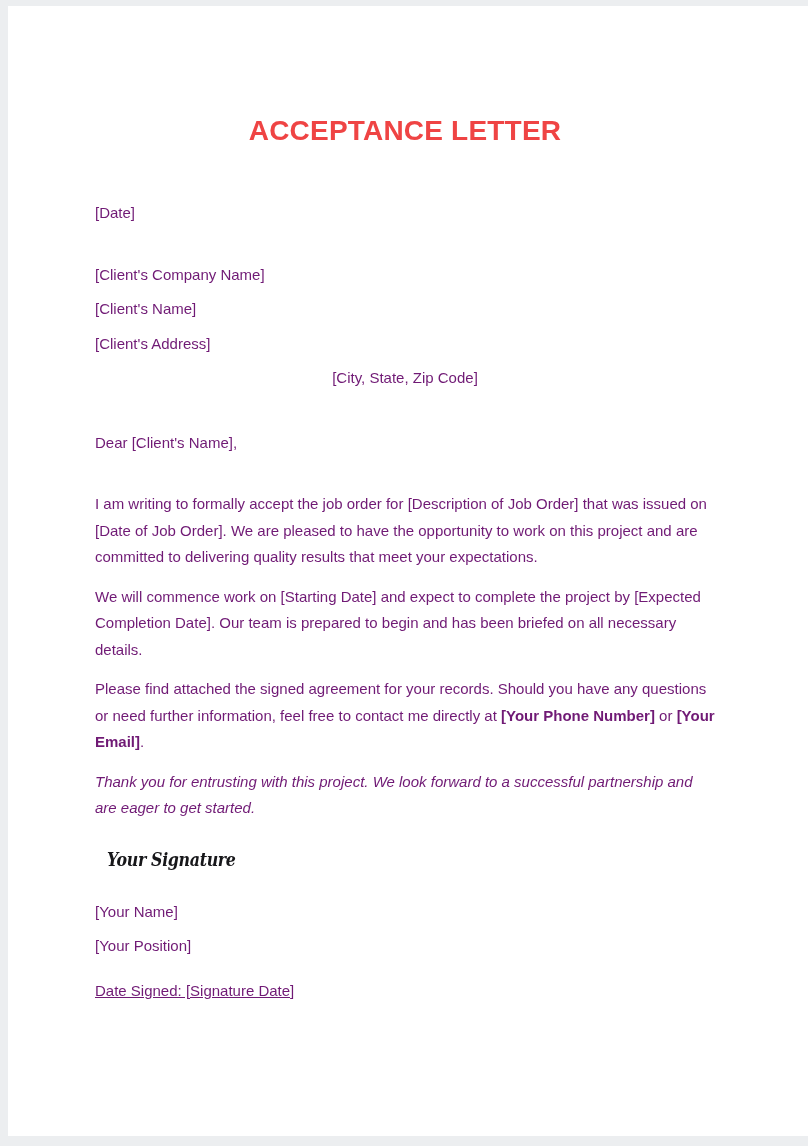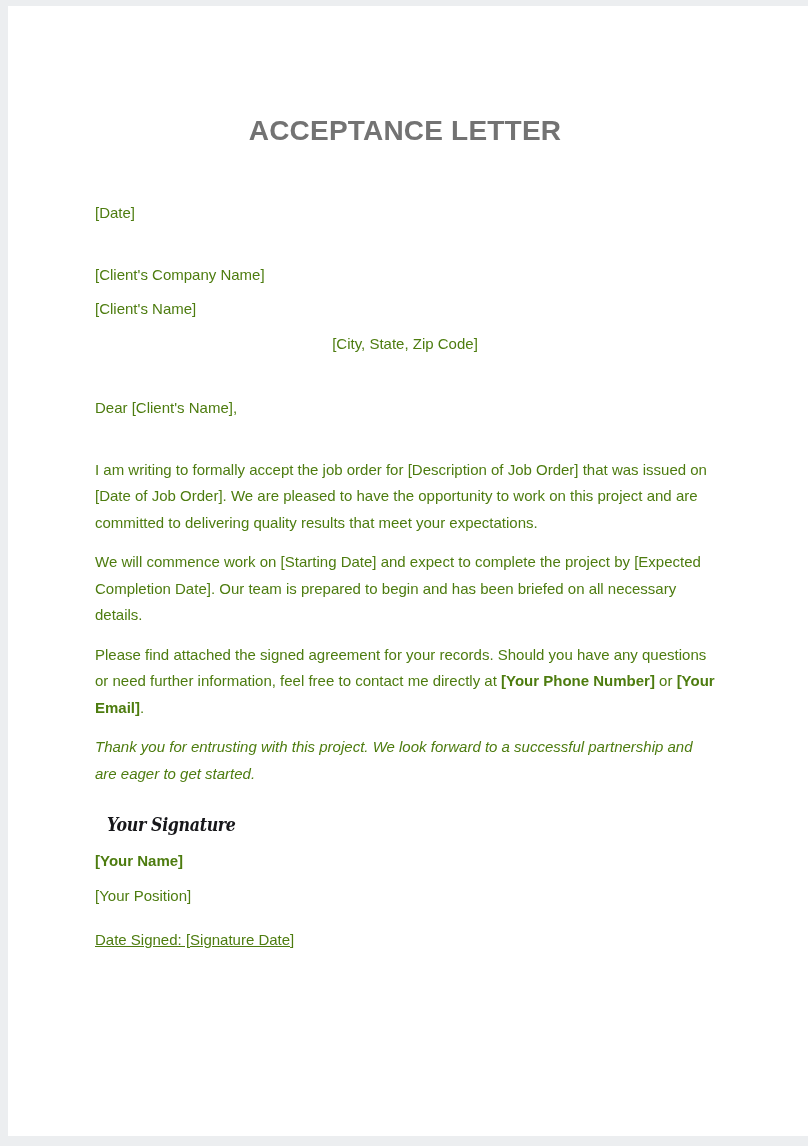--- a/index.html
+++ b/index.html
@@ -33,28 +33,28 @@
   }
 
   .letter-title {
     margin: 0;
     padding: 0;
     text-align: center;
     font-size: 28px;
     line-height: 34px;
     font-weight: bold;
     letter-spacing: 0.2px;
-    color: #737373;
+    color: #ef4444;
     padding-top: 108px;
   }
 
   .block {
     font-size: 15px;
     line-height: 26.5px;
-    color: #4d7c0f;
+    color: #701a75;
   }
 
   .date-line {
     margin-top: 52px;
   }
 
   .addr-block {
     margin-top: 35px;
   }
   .addr-line {
@@ -100,22 +100,22 @@
     font-size: 18px;
     line-height: 22px;
     letter-spacing: -0.4px;
     color: #17171a;
     transform: scaleX(0.88);
     transform-origin: left center;
     white-space: nowrap;
   }
 
   .signer-name {
-    margin-top: 12px;
-    font-weight: bold;
+    margin-top: 28px;
+    font-weight: normal;
   }
   .signer-position {
     margin-top: 8px;
   }
   .date-signed {
     margin-top: 18px;
     text-decoration: underline;
   }
 </style>
 </head>
@@ -124,20 +124,21 @@
 <div class="page">
   <div class="doc-body">
 
     <h1 class="letter-title">ACCEPTANCE LETTER</h1>
 
     <div class="block date-line">[Date]</div>
 
     <div class="addr-block">
       <div class="block addr-line">[Client's Company Name]</div>
       <div class="block addr-line">[Client's Name]</div>
+      <div class="block addr-line">[Client's Address]</div>
       <div class="block addr-line">[City, State, Zip Code]</div>
     </div>
 
     <div class="block salutation">Dear [Client's Name],</div>
 
     <div class="block para-group">
 
       <p class="para">I am writing to formally accept the job order for [Description of Job Order] that was issued on [Date of Job Order]. We are pleased to have the opportunity to work on this project and are committed to delivering quality results that meet your expectations.</p>
 
       <p class="para">We will commence work on [Starting Date] and expect to complete the project by [Expected Completion Date]. Our team is prepared to begin and has been briefed on all necessary details.</p>

